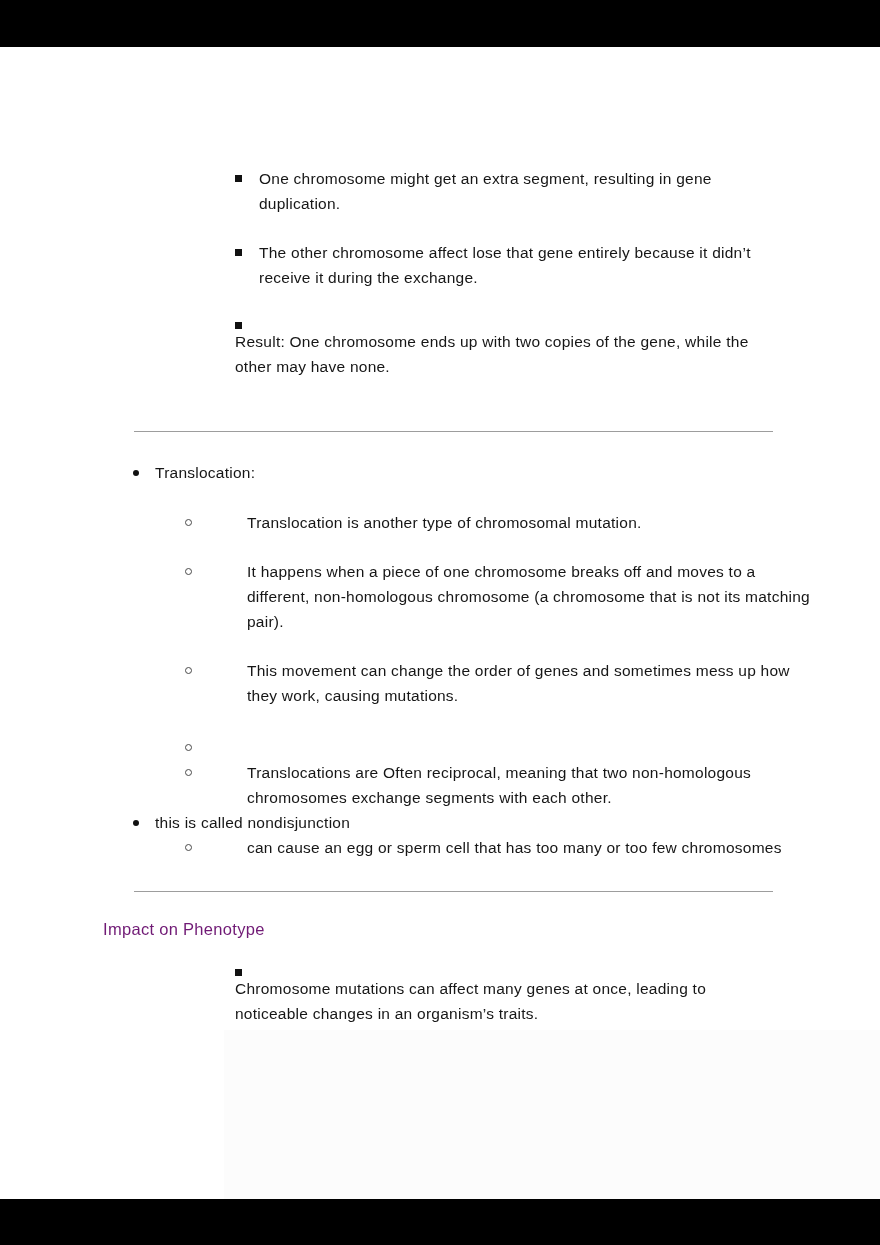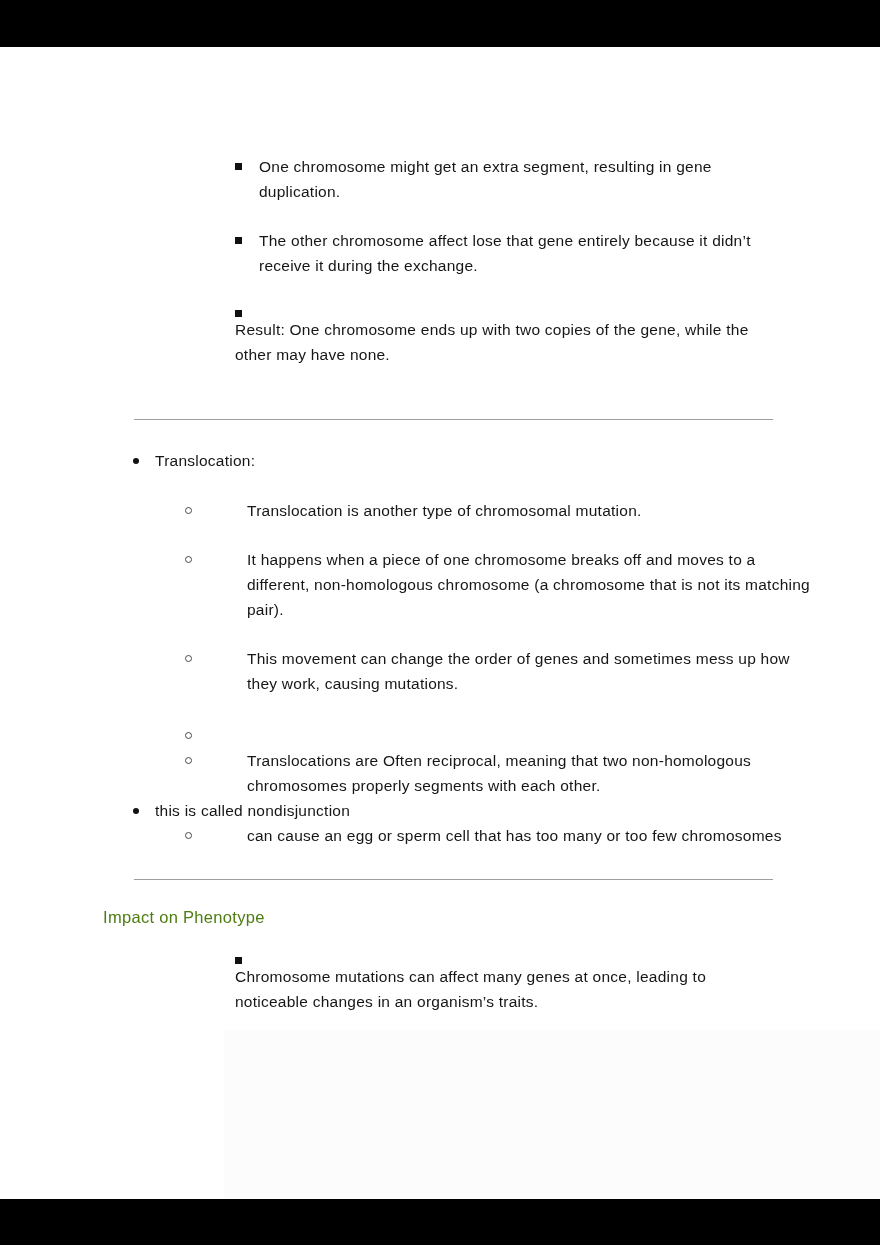--- a/index.html
+++ b/index.html
@@ -13,21 +13,21 @@
   }
   .bar { position:absolute; left:0; width:880px; background:#000000; }
   .bar.top { top:0; height:47px; }
   .bar.bottom { bottom:0; height:46px; }
   .shade {
     position:absolute; left:224px; top:1030px;
     width:656px; height:169px;
     background:#fcfcfc;
   }
   .doc {
-    position:absolute; top:47px; left:0; width:880px;
+    position:absolute; top:59px; left:0; width:880px;
     color:#161616;
     font-size:15.5px; line-height:25px; letter-spacing:0.25px;
     z-index:2;
   }
   .li { display:flex; align-items:flex-start; }
   .li .txt { display:block; }
   
   .l1 { padding-left:133px; }
   .l2 { padding-left:185px;gap:40px; }
   .l3 { padding-left:235px; }
@@ -45,21 +45,21 @@
   .mt27 { margin-top:27px; }  .mt26 { margin-top:26px; }
   .mt25 { margin-top:25px; }  .mt24 { margin-top:24px; }
   .mt23 { margin-top:23px;flex-direction:column; }
   .mt20 { margin-top:20px;flex-direction:column; }  .mt0  { margin-top:0; }
   .divider {
     border:none; border-top:1px solid #9d9d9d;
     margin-left:134px; width:639px; height:0;
   }
   .heading {
     padding-left:103px;
-    color:#4d7c0f;
+    color:#701a75;
     font-size:16.5px; line-height:22px; letter-spacing:0.3px;
     font-weight:500;
   }
   .empty-li { height:25px; }
 </style>
 </head>
 <body>
 
 <div class="screen">
   <div class="bar top"></div>
@@ -98,21 +98,21 @@
     <div class="li l2 mt24">
       <span class="bullet b-circle"></span>
       <span class="txt">This movement can change the order of genes and sometimes mess up how they work, causing mutations.</span>
     </div>
     <div class="li l2 mt27 empty-li">
       <span class="bullet b-circle"></span>
       <span class="txt"></span>
     </div>
     <div class="li l2 mt0">
       <span class="bullet b-circle"></span>
-      <span class="txt">Translocations are Often reciprocal, meaning that two non-homologous chromosomes properly segments with each other.</span>
+      <span class="txt">Translocations are Often reciprocal, meaning that two non-homologous chromosomes exchange segments with each other.</span>
     </div>
 
     <div class="li l1 mt0">
       <span class="bullet b-disc"></span>
       <span class="txt">this is called nondisjunction</span>
     </div>
     <div class="li l2 mt0">
       <span class="bullet b-circle"></span>
       <span class="txt">can cause an egg or sperm cell that has too many or too few chromosomes</span>
     </div>

